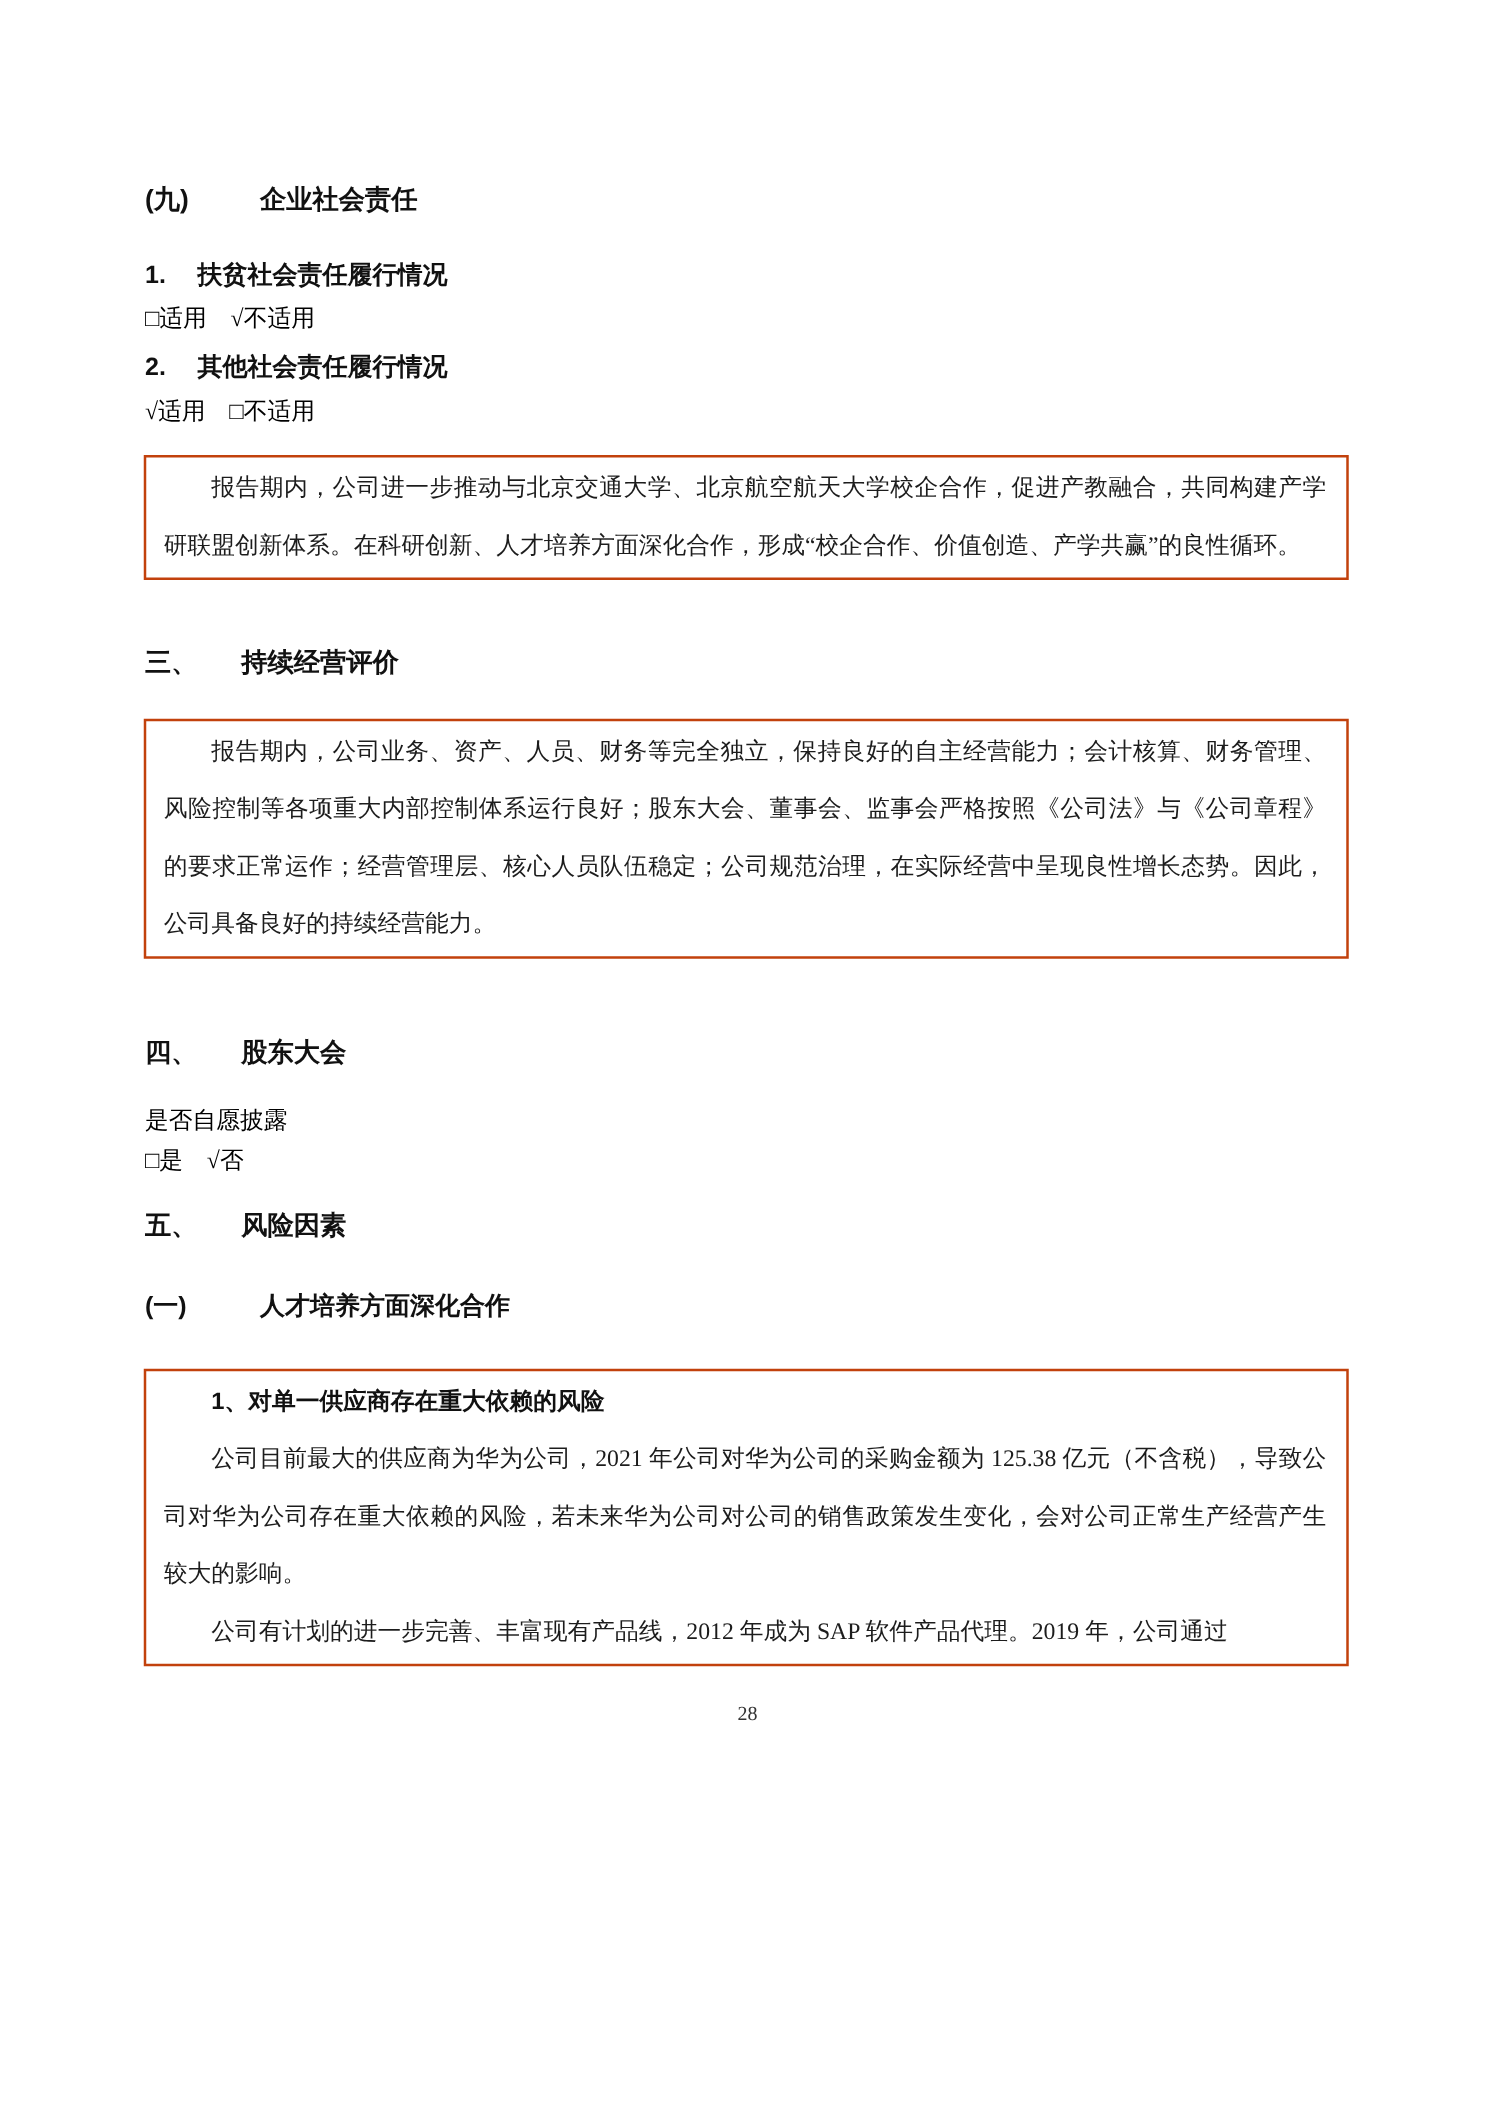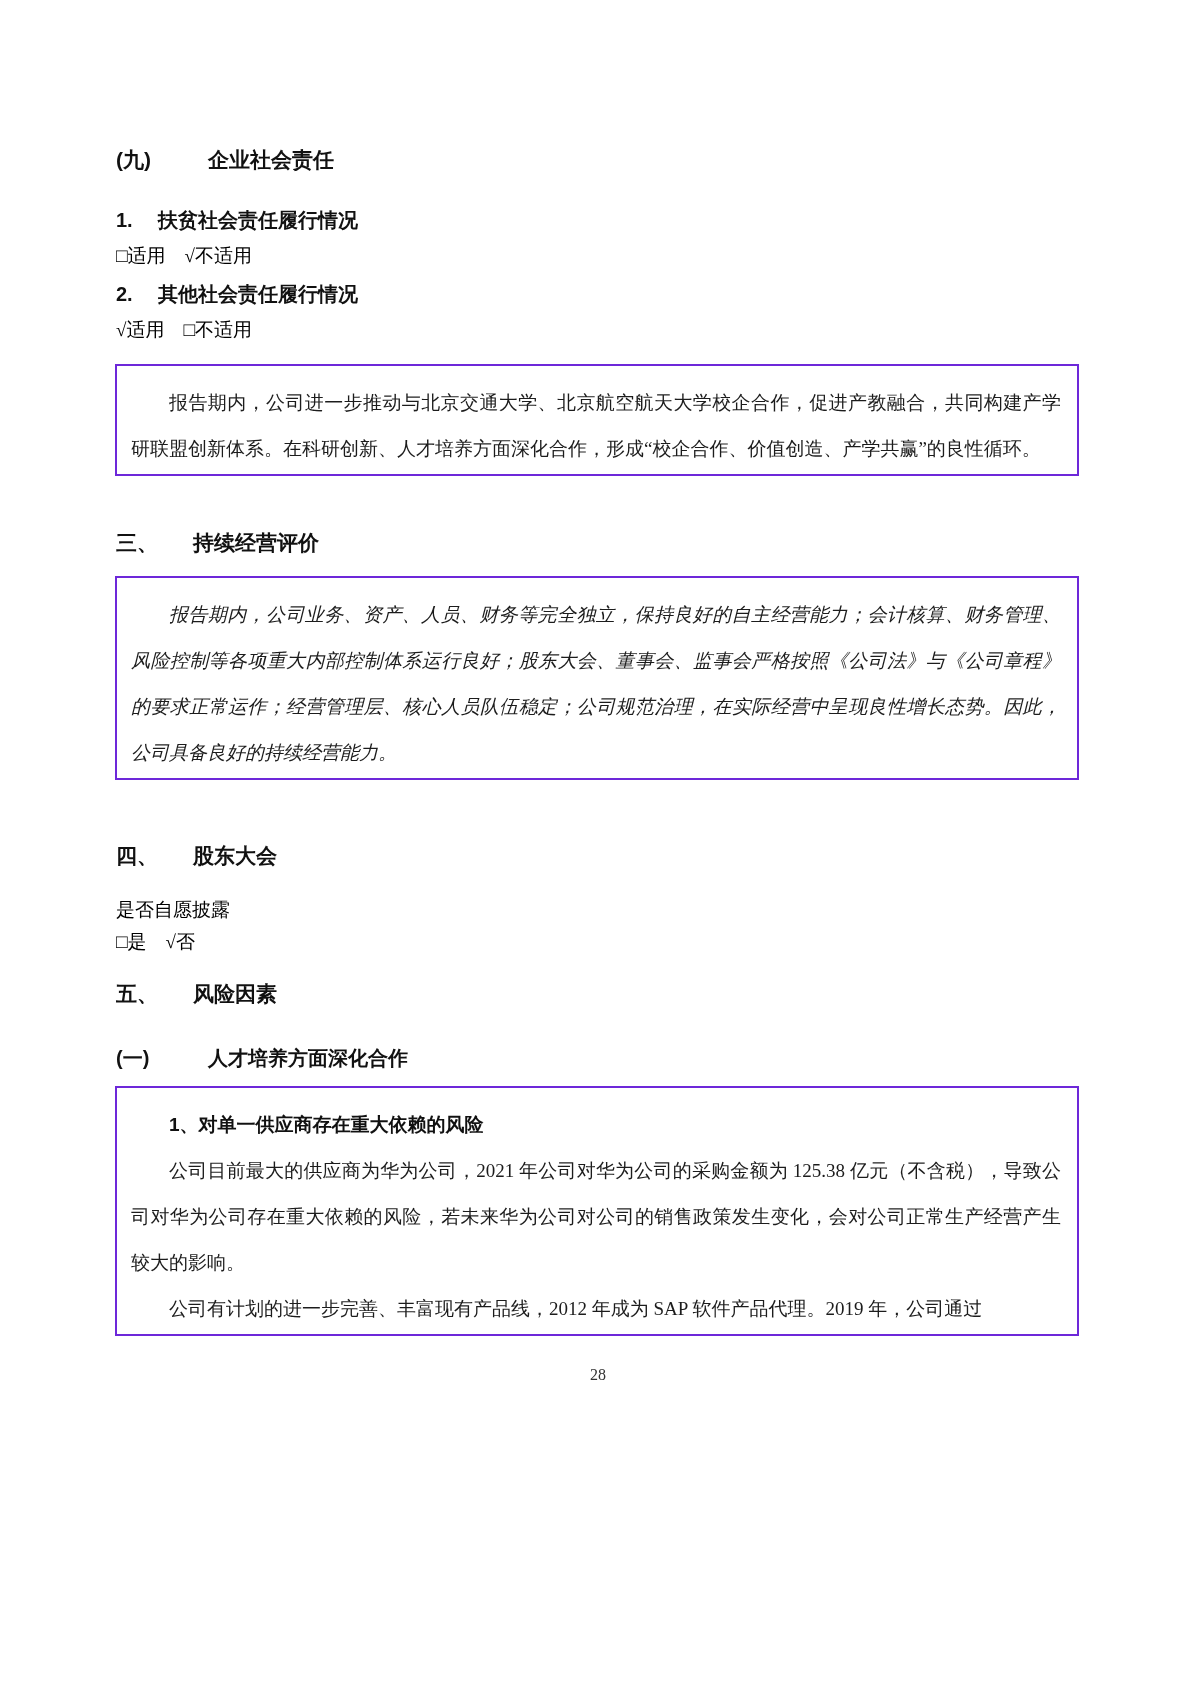--- a/index.html
+++ b/index.html
@@ -34,25 +34,25 @@
   .num-mid   { width: 77px; }
   .num-small { width: 42px; }
   
   .body-line {
     font-size: 19px;
     line-height: 24px;
     color: #000000;
   }
   
   .box {
-    border: 2px solid #6d28d9;
+    border: 2px solid #c2410c;
     box-sizing: border-box;
     width: 964px;
     margin-left: -1px;
-    padding: 14px 16px 2px 14px;
+    padding: 2px 16px 2px 14px;
   }
   .box p {
     margin: 0;
     font-size: 19px;
     line-height: 46px;
     text-align: justify;
     text-indent: 2em;
     color: #1c1c1c;
   }
   .box .box-subtitle {
@@ -61,27 +61,27 @@
     text-align: left;
     color: #111111;
   }
   
   .mt-sub1   { margin-top: 36px; }
   .mt-app1   { margin-top: 12px; }
   .mt-sub2   { margin-top: 14px; }
   .mt-app2   { margin-top: 12px; }
   .mt-box1   { margin-top: 22px; }
   .mt-going  { margin-top: 55px; }
-  .mt-box2   { margin-top: 21px; font-style: italic; }
+  .mt-box2   { margin-top: 32px; }
   .mt-future { margin-top: 64px; }
   .mt-vlabel { margin-top: 30px; }
   .mt-vopts  { margin-top: 8px; }
   .mt-risk   { margin-top: 28px; }
   .mt-rsub   { margin-top: 40px; }
-  .mt-box3   { margin-top: 16px; }
+  .mt-box3   { margin-top: 38px; }
   .page-number {
     margin-top: 30px;
     text-align: center;
     font-size: 16px;
     color: #333333;
   }
 </style>
 </head>
 <body>
 

